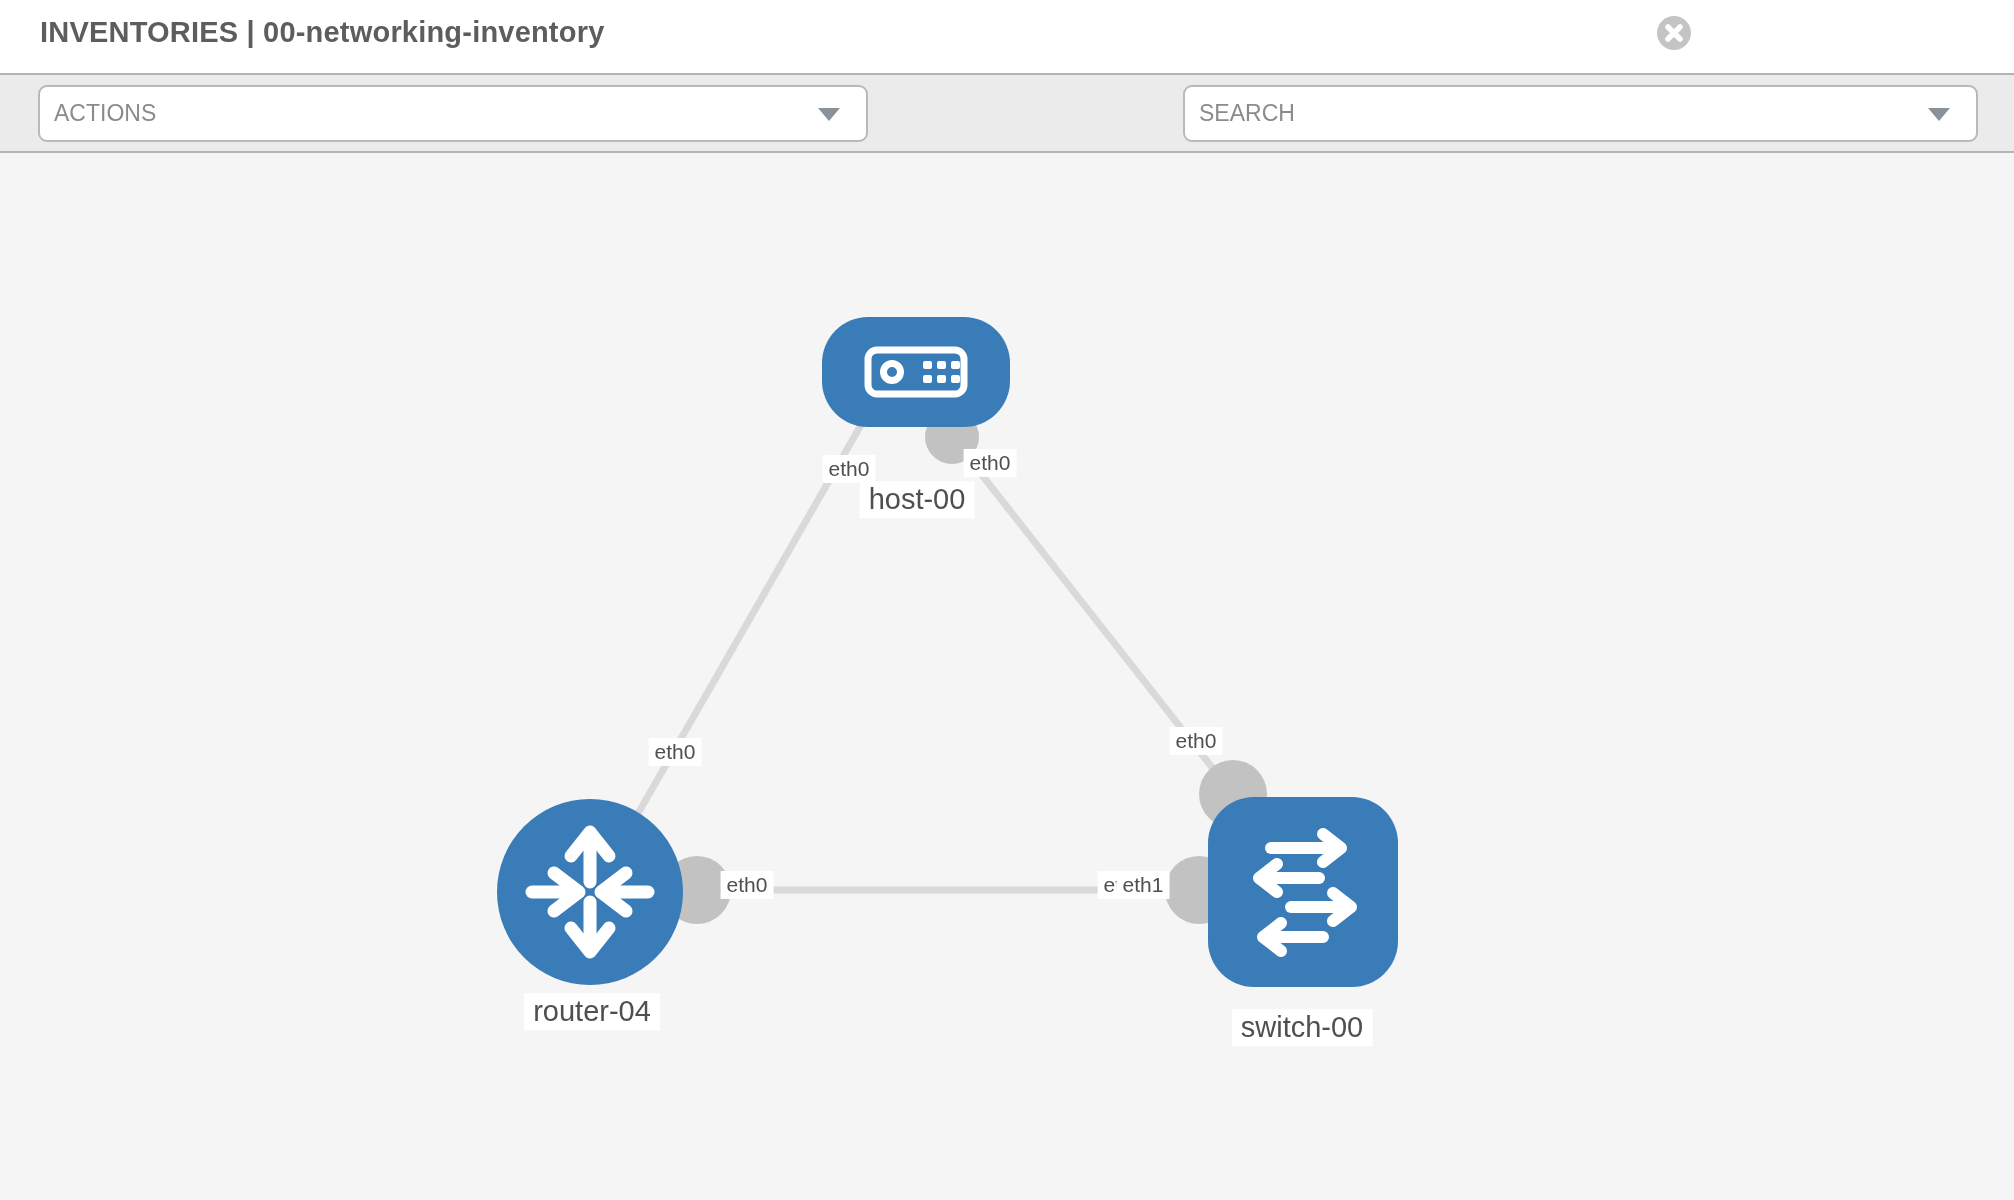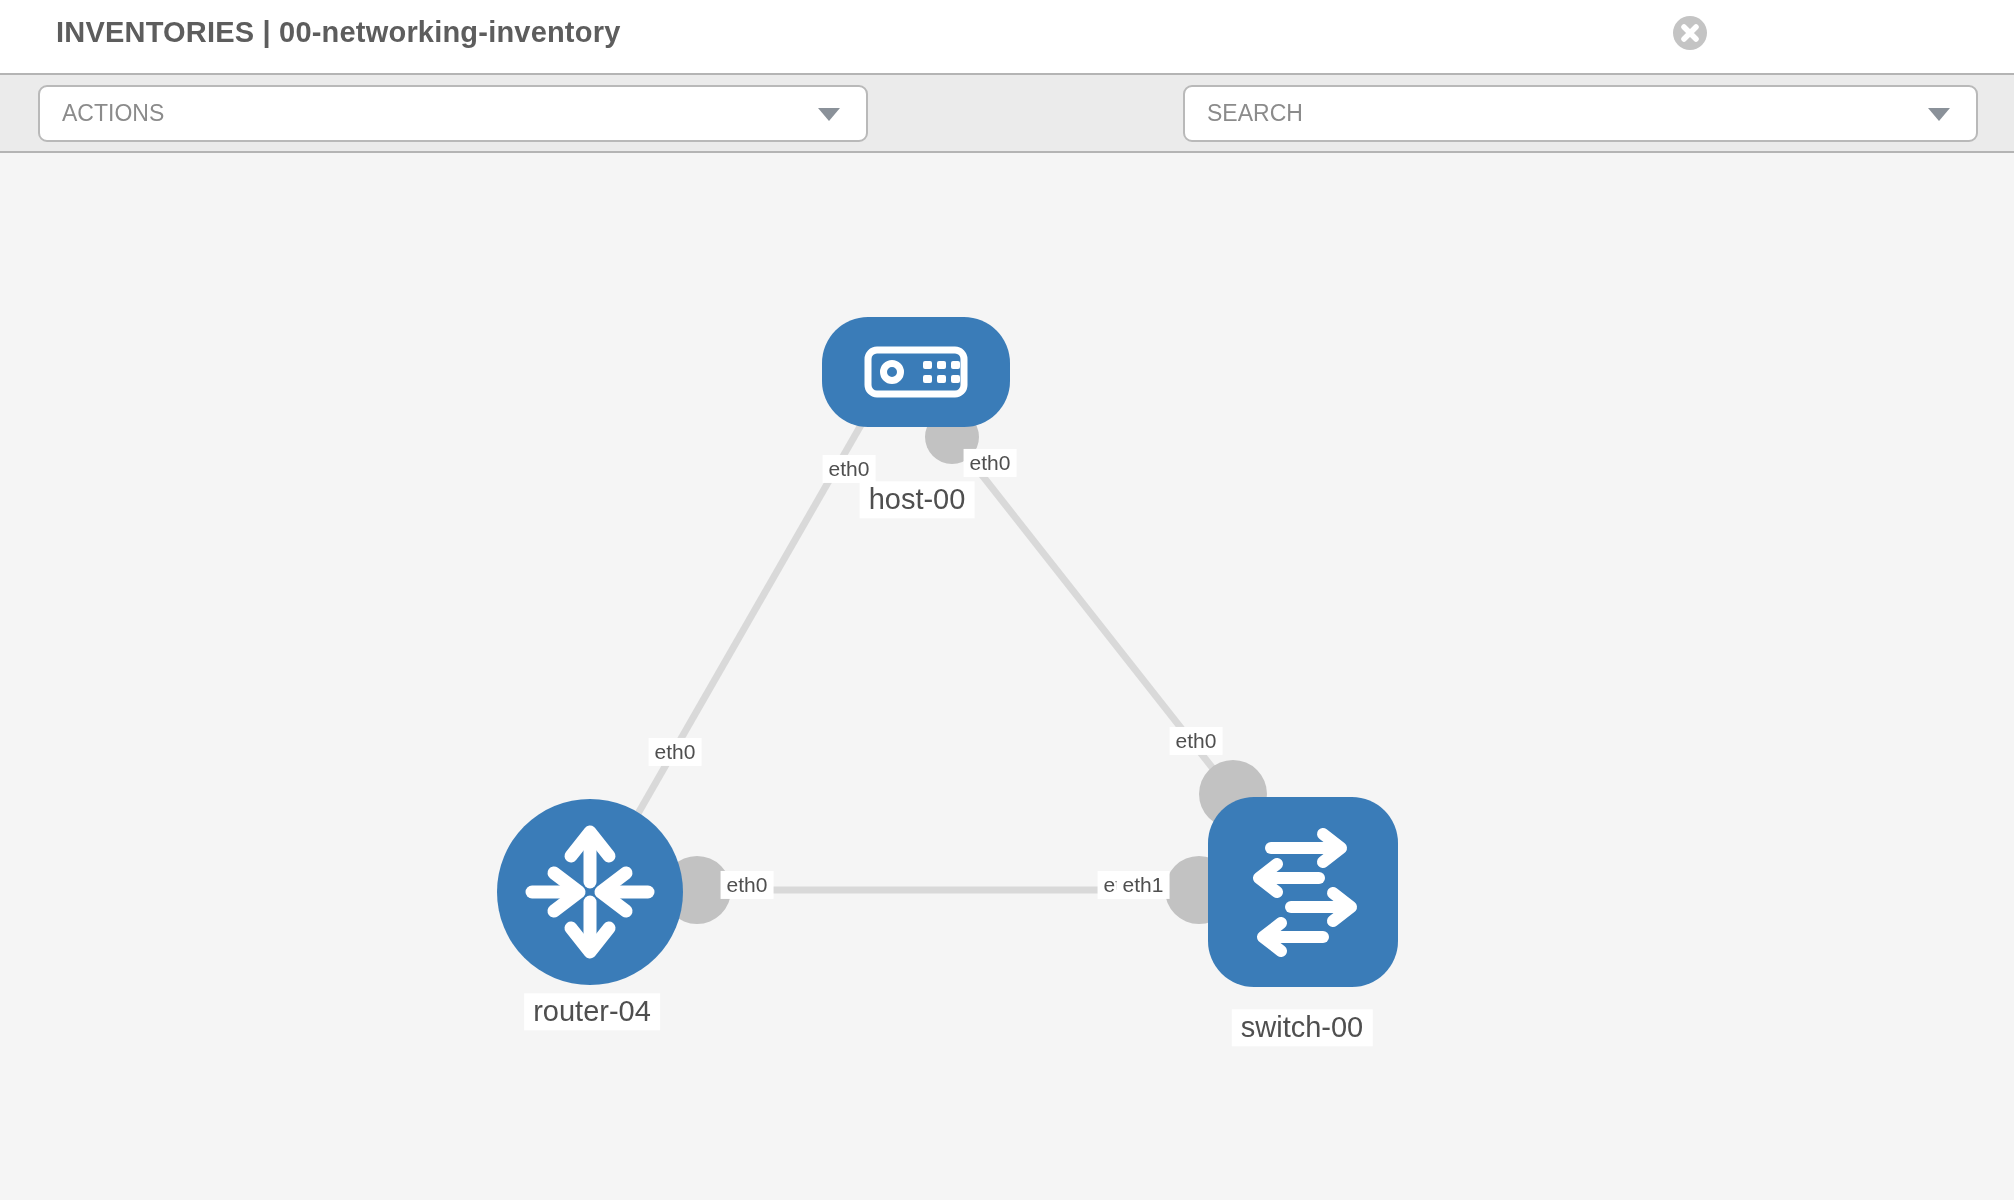--- a/index.html
+++ b/index.html
@@ -15,40 +15,40 @@
   * { box-sizing: border-box; }
   html, body { margin: 0; padding: 0; }
   body {
     width: 2014px; height: 1200px;
     overflow: hidden; position: relative;
     background: #ffffff;
     font-family: "Liberation Sans", sans-serif;
   }
 
   
-  .header { position: absolute; top: 0; left: 0; width: 1715px; height: 73px; background: #fff; margin-left: 16px; }
+  .header { position: absolute; top: 0; left: 0; width: 1715px; height: 73px; background: #fff; }
   .header-title {
     position: absolute; left: 40px; top: 16px;
     font-size: 29px; font-weight: bold; color: #5d5d5d; letter-spacing: 0.2px;
   }
   .close-btn {
     position: absolute; right: 24px; top: 16px;
     width: 34px; height: 34px; cursor: pointer;
   }
 
   
   .toolbar {
     position: absolute; top: 73px; left: 0; width: 2014px; height: 80px;
     background: var(--toolbar-bg);
     border-top: 2px solid #b4b4b4; border-bottom: 2px solid #b4b4b4;
   }
   .select-box {
     position: absolute; top: 10px; height: 57px;
     background: #fff; border: 2px solid var(--border-gray); border-radius: 9px;
-    display: flex; align-items: center; padding: 0 22px;
+    display: flex; align-items: center; padding: 0 14px;
     font-size: 23px; color: var(--muted-text); cursor: pointer;
   }
   .actions-select { left: 38px; width: 830px; }
   .search-select  { left: 1183px; width: 795px; }
   .caret {
     position: absolute; right: 26px; top: 21px;
     width: 0; height: 0;
     border-left: 11px solid transparent; border-right: 11px solid transparent;
     border-top: 13px solid #8a9199;
   }

